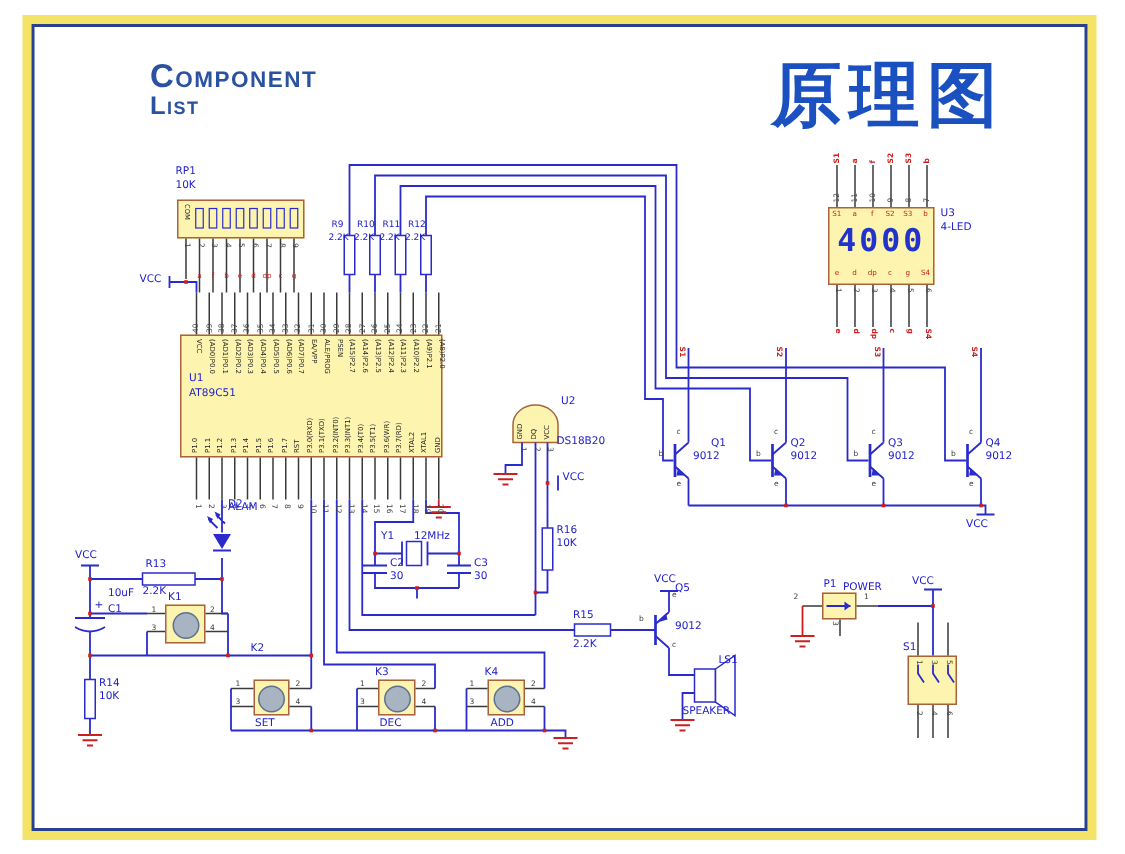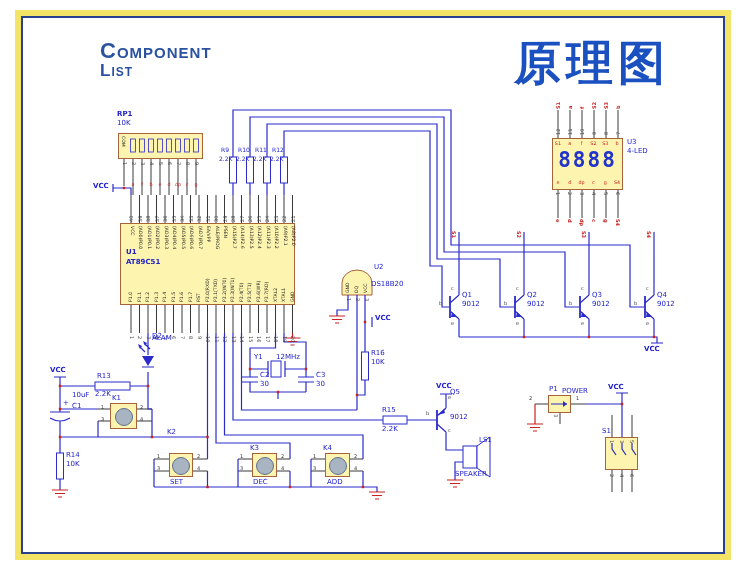--- a/index.html
+++ b/index.html
@@ -2,21 +2,21 @@
 <html><head>
 <meta charset="utf-8">
 <style>
   html,body{margin:0;padding:0}
   body{width:750px;height:569px;background:#fff;position:relative;overflow:hidden;font-family:"DejaVu Sans",sans-serif}
   .frame-outer{position:absolute;left:15px;top:10px;width:716px;height:550px;border:6px solid #f3e468;box-sizing:border-box;z-index:0}
   .frame-inner{position:absolute;left:21px;top:16px;width:704px;height:538px;border:2px solid #27418e;box-sizing:border-box;z-index:0}
   .comp{position:absolute;background:#fcf4af;border:1px solid #a9633a;box-sizing:border-box;z-index:1}
   svg.wires{position:absolute;left:0;top:0;z-index:2;pointer-events:none}
   .lbl{position:absolute;font:7px "DejaVu Sans",sans-serif;color:#2020cc;white-space:nowrap;z-index:3}
-  .lbl.bold{font-weight:bold}
+  .lbl.bold{font-weight:normal}
   .pn{position:absolute;font:5px "DejaVu Sans",sans-serif;color:#3a3a3a;white-space:nowrap;z-index:3}
   .vrow{position:absolute;display:flex;z-index:3}
   .vrow i{flex:1;writing-mode:vertical-rl;font:4.6px "DejaVu Sans",sans-serif;font-style:normal;color:#222;line-height:1.85;white-space:nowrap}
   .vrow.flip i{transform:rotate(180deg)}
   .vrow.nums i{color:#444;font-size:5px;line-height:1.7}
   .vrow.rednet i{color:#cc2020;font-size:5px;line-height:1.7;font-weight:bold}
   .vrow.w12 i{line-height:2.4}
   .vrow.w9 i{line-height:1.8}
   .vrow.w10 i{line-height:2.0}
   .vone{position:absolute;writing-mode:vertical-rl;font:5px "DejaVu Sans",sans-serif;color:#cc2020;font-weight:bold;z-index:3;line-height:1.6}
@@ -301,21 +301,21 @@
     <i>7</i>
 </div>
 <div class="hrow" style="left:552px;top:141px;width:71px;height:8px">
 <i>S1</i>
     <i>a</i>
     <i>f</i>
     <i>S2</i>
     <i>S3</i>
     <i>b</i>
 </div>
-<div class="digits">8888</div>
+<div class="digits">4000</div>
 <div class="hrow" style="left:552px;top:180px;width:71px;height:8px">
 <i>e</i>
     <i>d</i>
     <i>dp</i>
     <i>c</i>
     <i>g</i>
     <i>S4</i>
 </div>
 <div class="vrow nums w12" style="left:552px;top:192px;width:72px;height:14px">
 <i>1</i>
@@ -370,22 +370,22 @@
 <div class="lbl" style="left:236px;top:155px;font-size:6px">2.2K</div>
 <div class="lbl" style="left:255px;top:146px;font-size:6px">R11</div>
 <div class="lbl" style="left:253px;top:155px;font-size:6px">2.2K</div>
 <div class="lbl" style="left:272px;top:146px;font-size:6px">R12</div>
 <div class="lbl" style="left:270px;top:155px;font-size:6px">2.2K</div>
 <div class="lbl bold" style="left:126px;top:248px">U1</div>
 <div class="lbl bold" style="left:126px;top:258px">AT89C51</div>
 <div class="lbl" style="left:627px;top:138px">U3</div>
 <div class="lbl" style="left:627px;top:147px">4-LED</div>
 <div class="lbl" style="left:374px;top:263px">U2</div>
-<div class="lbl" style="left:371px;top:280px">DS18B20</div>
-<div class="lbl" style="left:462px;top:291px">Q1</div>
+<div class="lbl" style="left:371px;top:290px">DS18B20</div>
+<div class="lbl" style="left:474px;top:291px">Q1</div>
 <div class="lbl" style="left:462px;top:300px">9012</div>
 <div class="lbl" style="left:527px;top:291px">Q2</div>
 <div class="lbl" style="left:527px;top:300px">9012</div>
 <div class="lbl" style="left:592px;top:291px">Q3</div>
 <div class="lbl" style="left:592px;top:300px">9012</div>
 <div class="lbl" style="left:657px;top:291px">Q4</div>
 <div class="lbl" style="left:657px;top:300px">9012</div>
 <div class="lbl" style="left:450px;top:388px">Q5</div>
 <div class="lbl" style="left:450px;top:413px">9012</div>
 <div class="lbl" style="left:97px;top:372px">R13</div>

